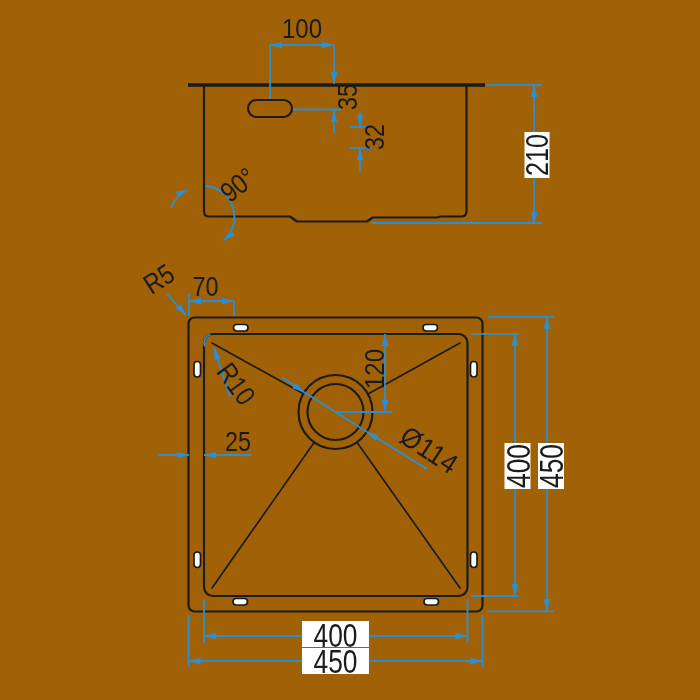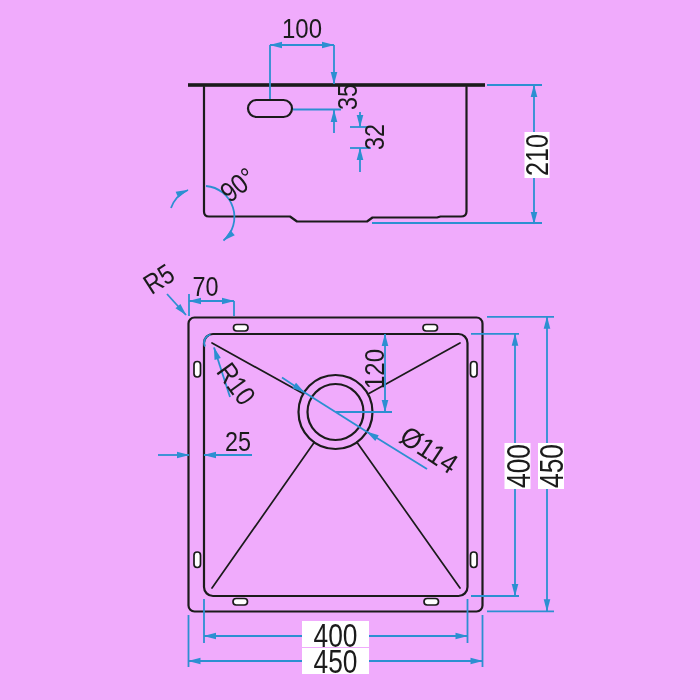--- a/index.html
+++ b/index.html
@@ -1,16 +1,16 @@
 <!DOCTYPE html>
 <html><head>
 <meta charset="utf-8">
 <style>
   html,body{margin:0;padding:0;background:#fff;}
-  .canvas{position:relative;width:700px;height:700px;background:#f0abfc;overflow:hidden;
+  .canvas{position:relative;width:700px;height:700px;background:#a16207;overflow:hidden;
           font-family:"Liberation Sans",sans-serif;}
   svg{display:block;}
   .k  {stroke:#1b1b1b;fill:none;stroke-width:2.2;stroke-linejoin:round;stroke-linecap:round;}
   .k1 {stroke:#1b1b1b;fill:none;stroke-width:1.7;stroke-linejoin:round;stroke-linecap:round;}
   .slot{fill:#ffffff;stroke:#1b1b1b;stroke-width:1.7;}
   .top {fill:#1b1b1b;stroke:none;}
   .b  {stroke:#2c8fd1;fill:none;stroke-width:1.8;stroke-linecap:butt;}
   .dim{fill:#1b1b1b;font-family:"Liberation Sans",sans-serif;font-size:28px;}
   .dimL{fill:#1b1b1b;font-family:"Liberation Sans",sans-serif;font-size:34px;}
   .dimM{fill:#1b1b1b;font-family:"Liberation Sans",sans-serif;font-size:32px;}

